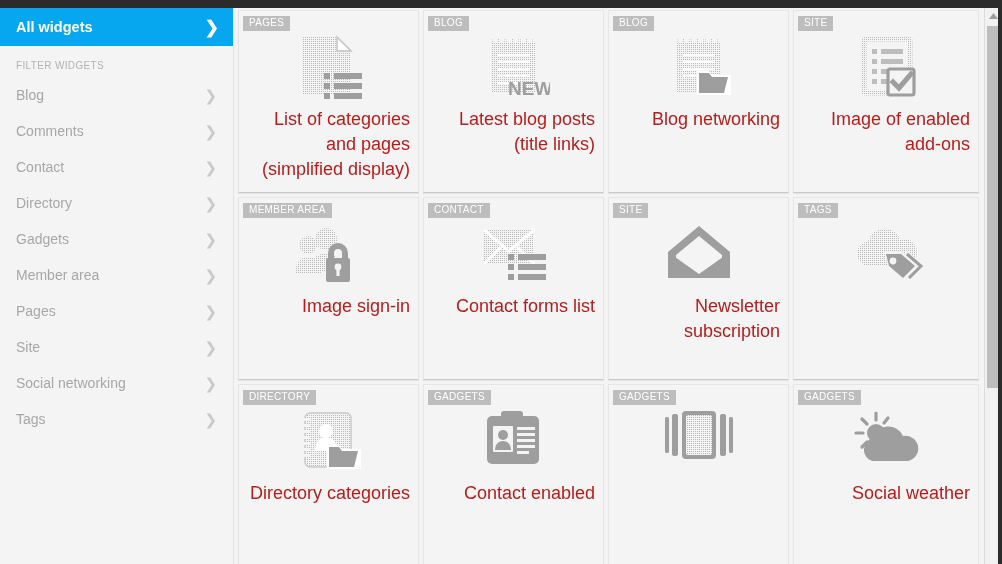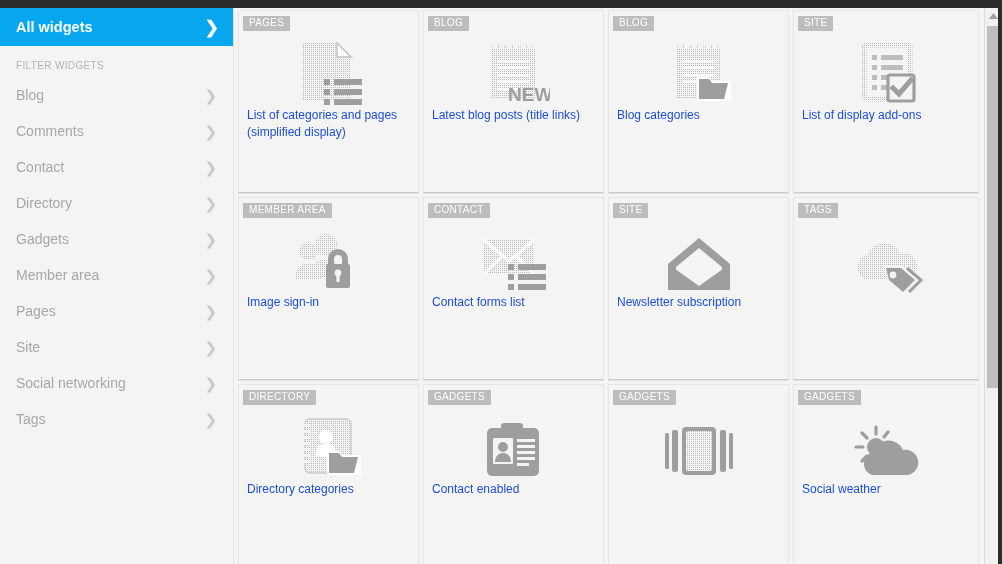--- a/index.html
+++ b/index.html
@@ -105,31 +105,31 @@
     line-height: 1;
     text-transform: uppercase;
   }
 
   .icon-wrap {
     position: absolute;
     left: 0; right: 0;
     top: 24px;
     height: 72px;
     display: flex;
-    align-items: flex-end;
+    align-items: flex-start;
     justify-content: center;
   }
 
   .card-label {
     position: absolute;
     left: 8px; right: 8px;
     top: 96px;
-    text-align: left;
-    font-size: 12px;
-    color: #1d4ed8;
+    text-align: right;
+    font-size: 18px;
+    color: #b91c1c;
     line-height: 1.38;
   }
 
   svg { display: block; }
 </style>
 </head>
 <body>
 
 <div id="app">
 
@@ -272,21 +272,21 @@
             <g fill="none" stroke="#ffffff" stroke-width="2.2">
               <line x1="20" y1="20" x2="52" y2="20"></line>
                 <line x1="20" y1="27" x2="52" y2="27"></line>
               <line x1="20" y1="34" x2="52" y2="34"></line>
                 <line x1="20" y1="41" x2="44" y2="41"></line>
             </g>
             <path d="M34 36 h12 l3 4 h19 v20 H34 Z" fill="#ffffff"></path>
             <path d="M36 38 h10 l3 4 h16 l-4 16 H36 Z" fill="#9e9e9e"></path>
           </svg>
         </div>
-        <div class="card-label">Blog categories</div>
+        <div class="card-label">Blog networking</div>
       </div>
 
       <div class="card wide">
         <div class="badge">SITE</div>
         <div class="icon-wrap">
           <svg width="72" height="66" viewBox="0 0 72 66">
             <defs>
               <pattern id="dots4" width="2" height="2" patternUnits="userSpaceOnUse">
                 <rect width="2" height="2" fill="#f4f4f4"></rect>
                   <rect width="1" height="1" fill="#b9b9b9"></rect>
@@ -301,21 +301,21 @@
                 <rect x="31" y="24" width="22" height="5"></rect>
               <rect x="22" y="34" width="5" height="5"></rect>
                 <rect x="31" y="34" width="22" height="5"></rect>
               <rect x="22" y="44" width="5" height="5"></rect>
                 <rect x="31" y="44" width="12" height="5"></rect>
             </g>
             <rect x="38" y="34" width="26" height="26" rx="2" fill="#f4f4f4" stroke="#9e9e9e" stroke-width="3.2"></rect>
             <path d="M43 47 l6 6 l12 -14" fill="none" stroke="#9e9e9e" stroke-width="5" stroke-linecap="square"></path>
           </svg>
         </div>
-        <div class="card-label">List of display add-ons</div>
+        <div class="card-label">Image of enabled add-ons</div>
       </div>
 
     </div>
 
     <div class="grid-row">
 
       <div class="card">
         <div class="badge">MEMBER AREA</div>
         <div class="icon-wrap">
           <svg width="78" height="66" viewBox="0 0 78 66">

